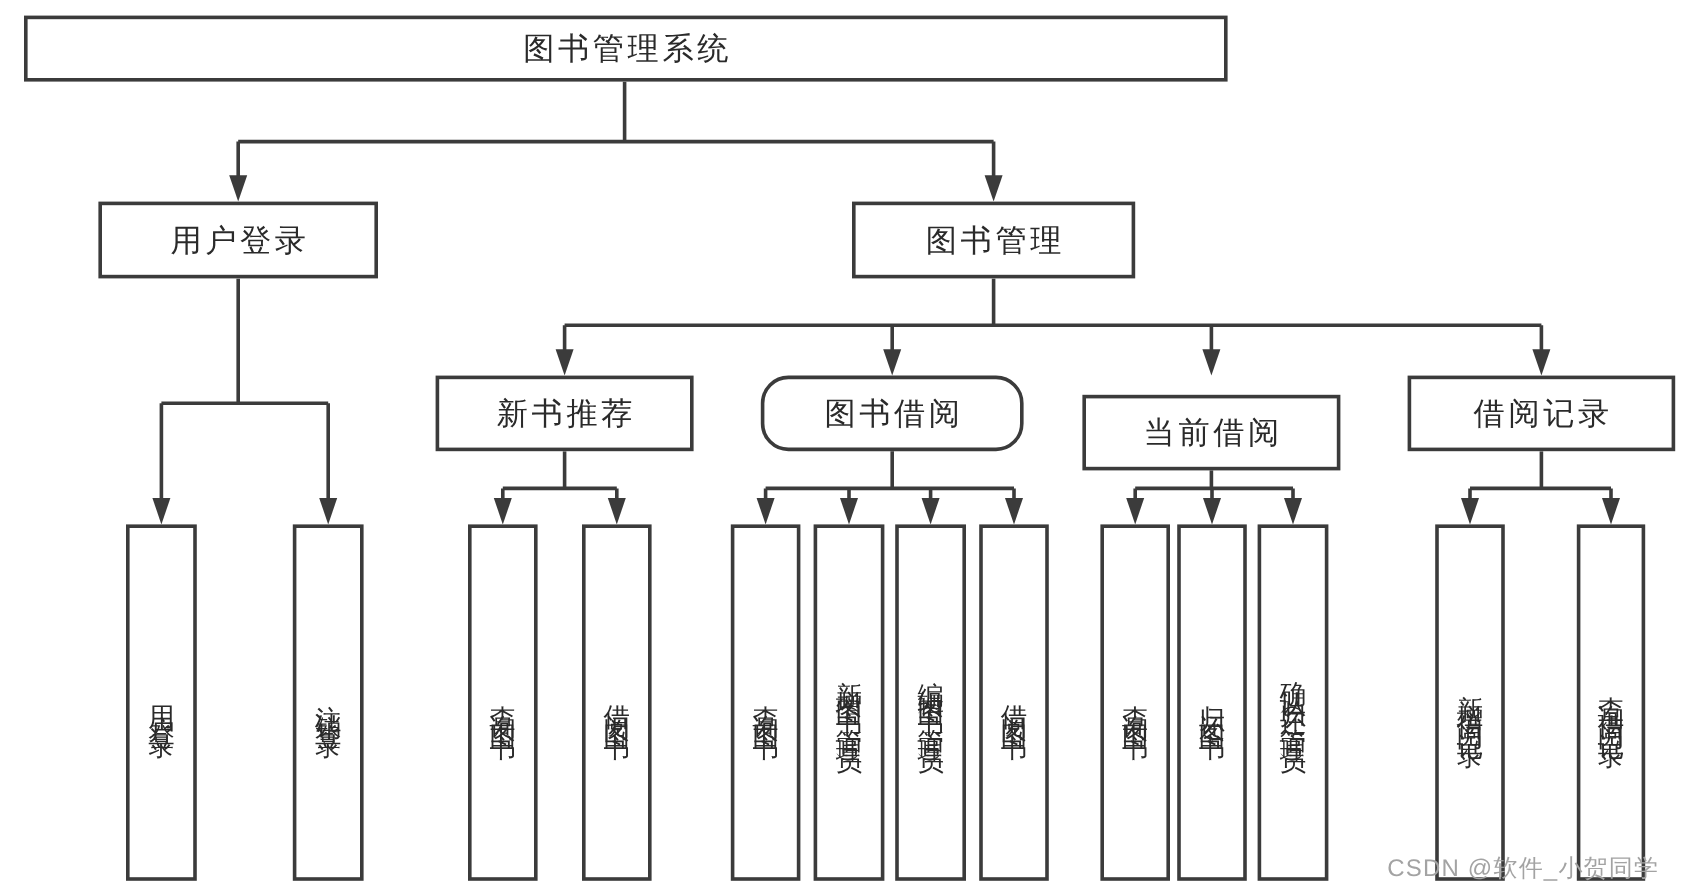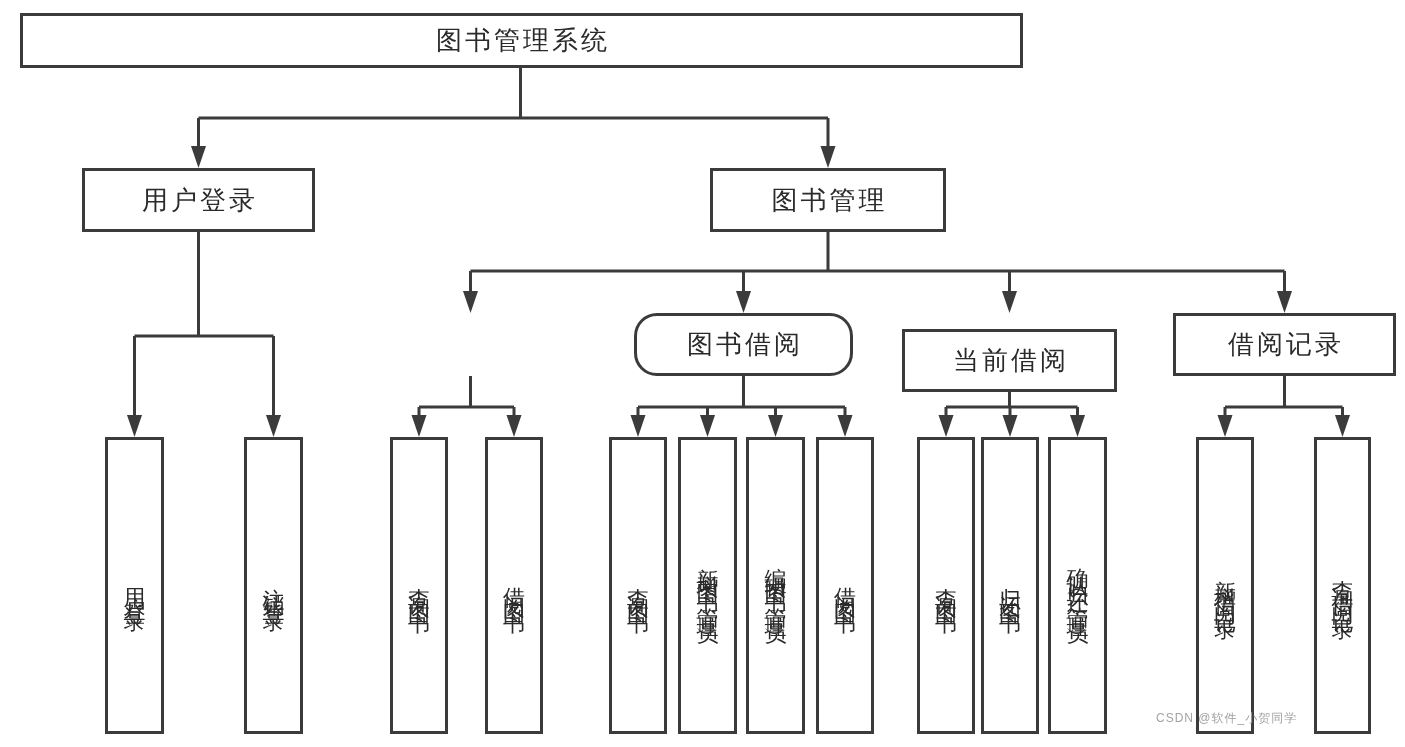--- a/index.html
+++ b/index.html
@@ -69,21 +69,21 @@
     font-size: 22px;
     letter-spacing: 8px;
     line-height: 1;
     white-space: nowrap;
   }
 
   .watermark {
     position: absolute;
     left: 1156px;
     top: 710px;
-    font-size: 12px;
+    font-size: 20px;
     letter-spacing: 1px;
     color: var(--color-watermark);
     white-space: nowrap;
     z-index: 5;
   }
 </style>
 </head>
 <body>
 
 <div class="canvas">
@@ -142,20 +142,23 @@
     <span class="hlabel">图书管理系统</span>
   </div>
 
   <div class="box" style="left:82px; top:168px; width:233px; height:64px;">
     <span class="hlabel">用户登录</span>
   </div>
   <div class="box" style="left:710px; top:168px; width:236px; height:64px;">
     <span class="hlabel">图书管理</span>
   </div>
 
+  <div class="box" style="left:363px; top:313px; width:215px; height:63px;">
+    <span class="hlabel">新书推荐</span>
+  </div>
   <div class="box" style="left:634px; top:313px; width:219px; height:63px;border-radius:23px;">
     <span class="hlabel">图书借阅</span>
   </div>
   <div class="box" style="left:902px; top:329px; width:215px; height:63px;">
     <span class="hlabel">当前借阅</span>
   </div>
   <div class="box" style="left:1173px; top:313px; width:223px; height:63px;">
     <span class="hlabel">借阅记录</span>
   </div>
 

